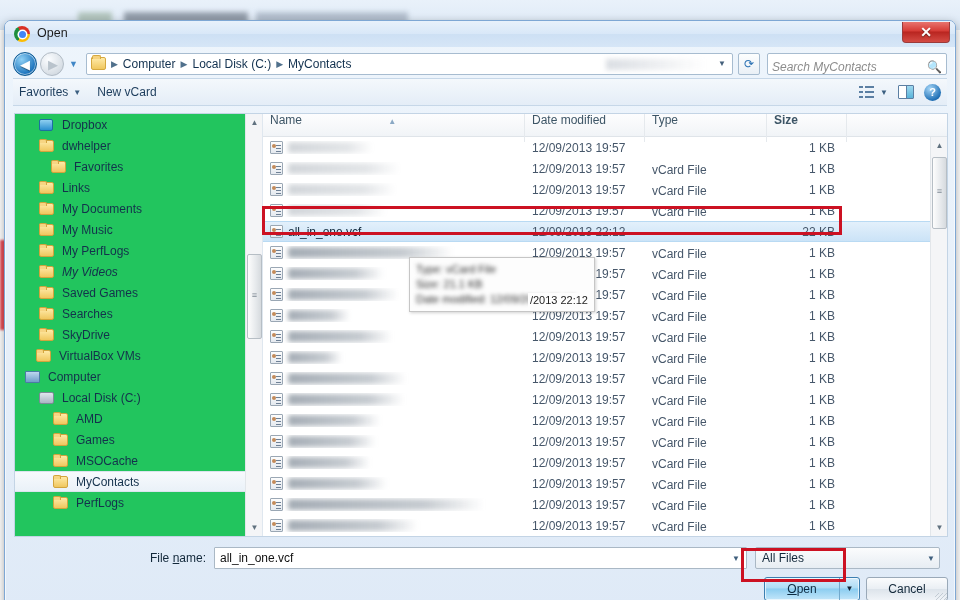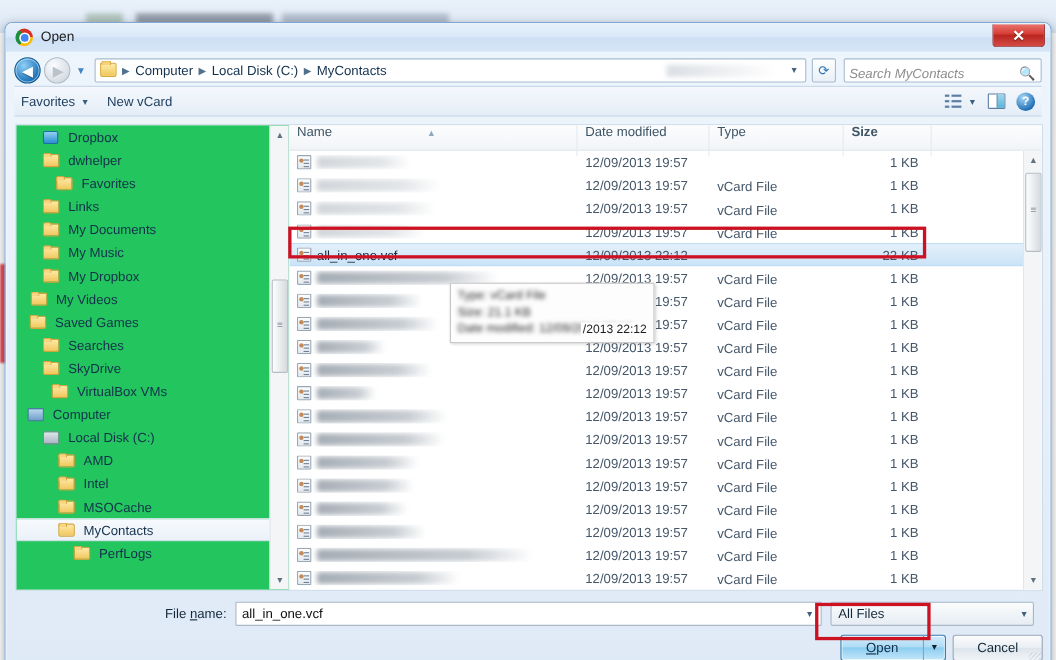--- a/index.html
+++ b/index.html
@@ -534,47 +534,47 @@
           <div class="tree-item" style="padding-left: 24px;">
             <span class="ico">
               <span class="folder-ico" style="display: block;"></span>
             </span>
             <span>My Music</span>
           </div>
           <div class="tree-item" style="padding-left: 24px;">
             <span class="ico">
               <span class="folder-ico" style="display: block;"></span>
             </span>
-            <span>My Dropbox</span>
-          </div>
-          <div class="tree-item" style="padding-left: 13px;">
+            <span>My PerfLogs</span>
+          </div>
+          <div class="tree-item" style="padding-left: 24px; font-style: italic;">
             <span class="ico">
               <span class="folder-ico" style="display: block;"></span>
             </span>
             <span>My Videos</span>
           </div>
-          <div class="tree-item" style="padding-left: 12px;">
+          <div class="tree-item" style="padding-left: 24px;">
             <span class="ico">
               <span class="folder-ico" style="display: block;"></span>
             </span>
             <span>Saved Games</span>
           </div>
           <div class="tree-item" style="padding-left: 24px;">
             <span class="ico">
               <span class="folder-ico" style="display: block;"></span>
             </span>
             <span>Searches</span>
           </div>
           <div class="tree-item" style="padding-left: 24px;">
             <span class="ico">
               <span class="folder-ico" style="display: block;"></span>
             </span>
             <span>SkyDrive</span>
           </div>
-          <div class="tree-item" style="padding-left: 32px;">
+          <div class="tree-item" style="padding-left: 21px;">
             <span class="ico">
               <span class="folder-ico" style="display: block;"></span>
             </span>
             <span>VirtualBox VMs</span>
           </div>
           <div class="tree-item" style="padding-left: 10px;">
             <span class="ico">
               <span class="computer-ico" style="display: block;"></span>
             </span>
             <span>Computer</span>
@@ -588,35 +588,35 @@
           <div class="tree-item" style="padding-left: 38px;">
             <span class="ico">
               <span class="folder-ico" style="display: block;"></span>
             </span>
             <span>AMD</span>
           </div>
           <div class="tree-item" style="padding-left: 38px;">
             <span class="ico">
               <span class="folder-ico" style="display: block;"></span>
             </span>
-            <span>Intel</span>
+            <span>Games</span>
           </div>
           <div class="tree-item" style="padding-left: 38px;">
             <span class="ico">
               <span class="folder-ico" style="display: block;"></span>
             </span>
             <span>MSOCache</span>
           </div>
           <div class="tree-item selected" style="padding-left: 38px;">
             <span class="ico">
               <span class="folder-ico" style="display: block;"></span>
             </span>
             <span>MyContacts</span>
           </div>
-          <div class="tree-item" style="padding-left: 52px;">
+          <div class="tree-item" style="padding-left: 38px;">
             <span class="ico">
               <span class="folder-ico" style="display: block;"></span>
             </span>
             <span>PerfLogs</span>
           </div>
         </div>
       <div id="sidebar-scroll">
         <div class="sb-arrow up">▲</div>
         <div class="sb-thumb" style="top:140px;height:85px"></div>
         <div class="sb-arrow down">▼</div>

